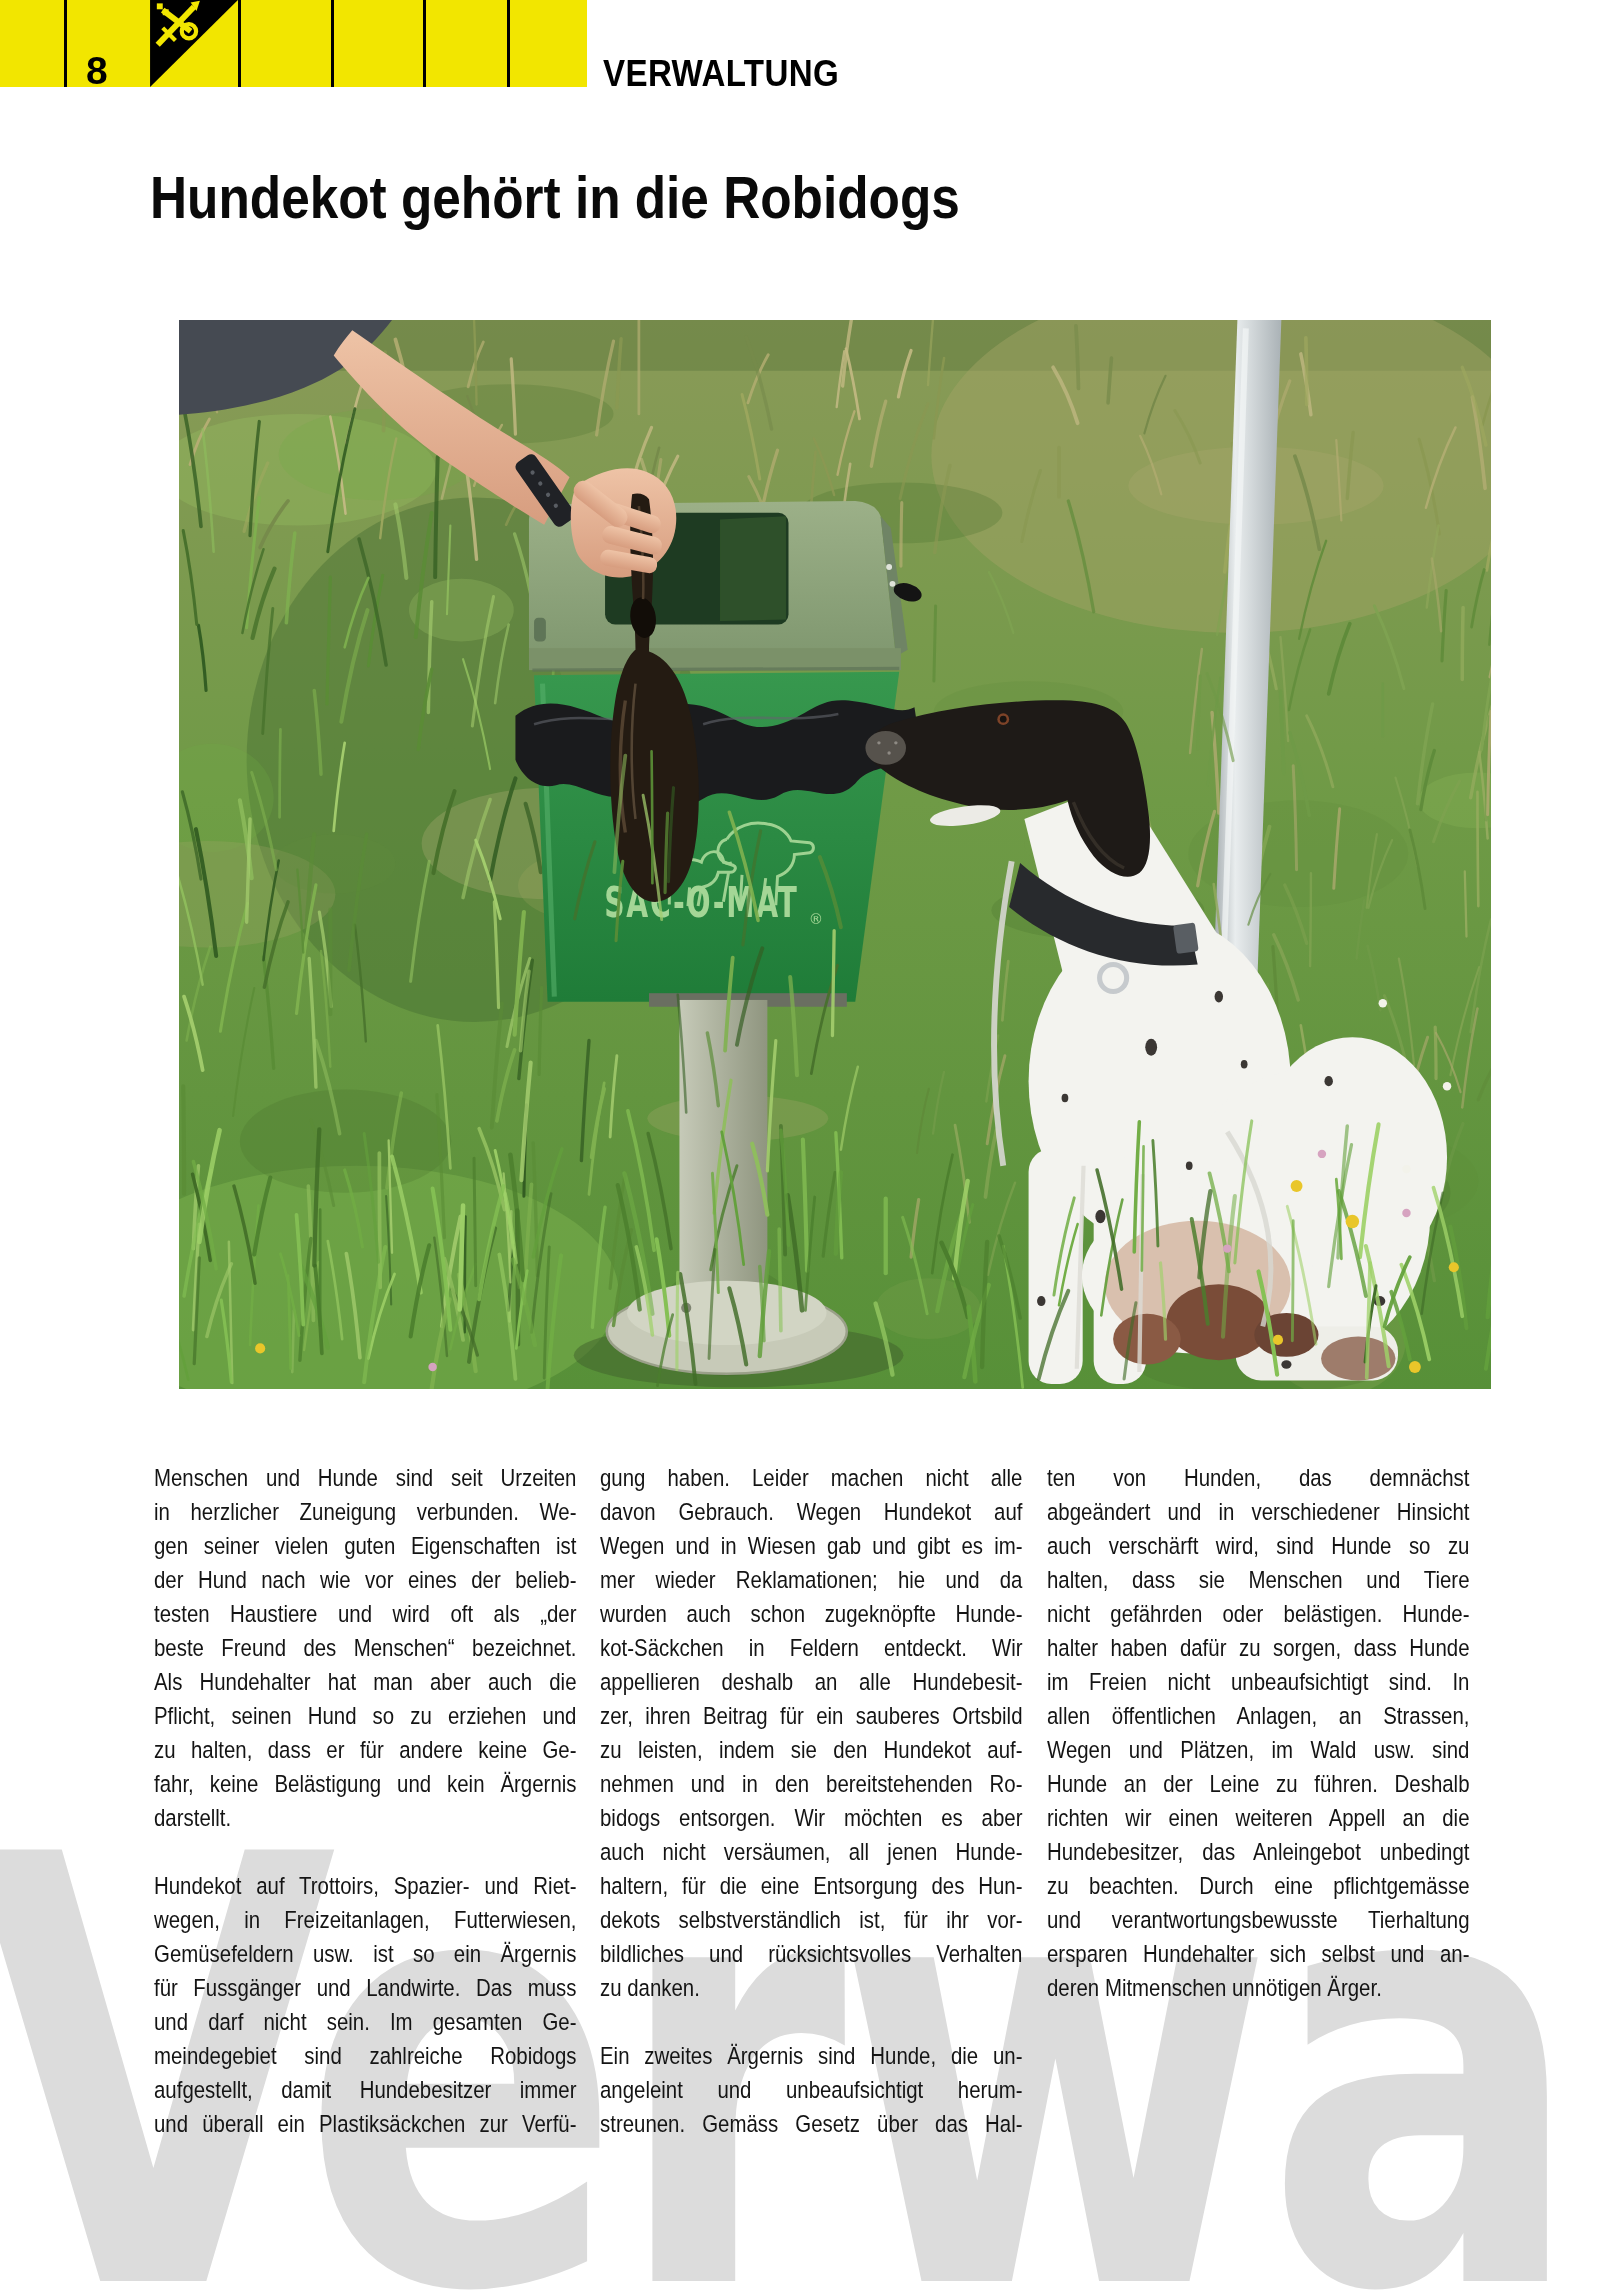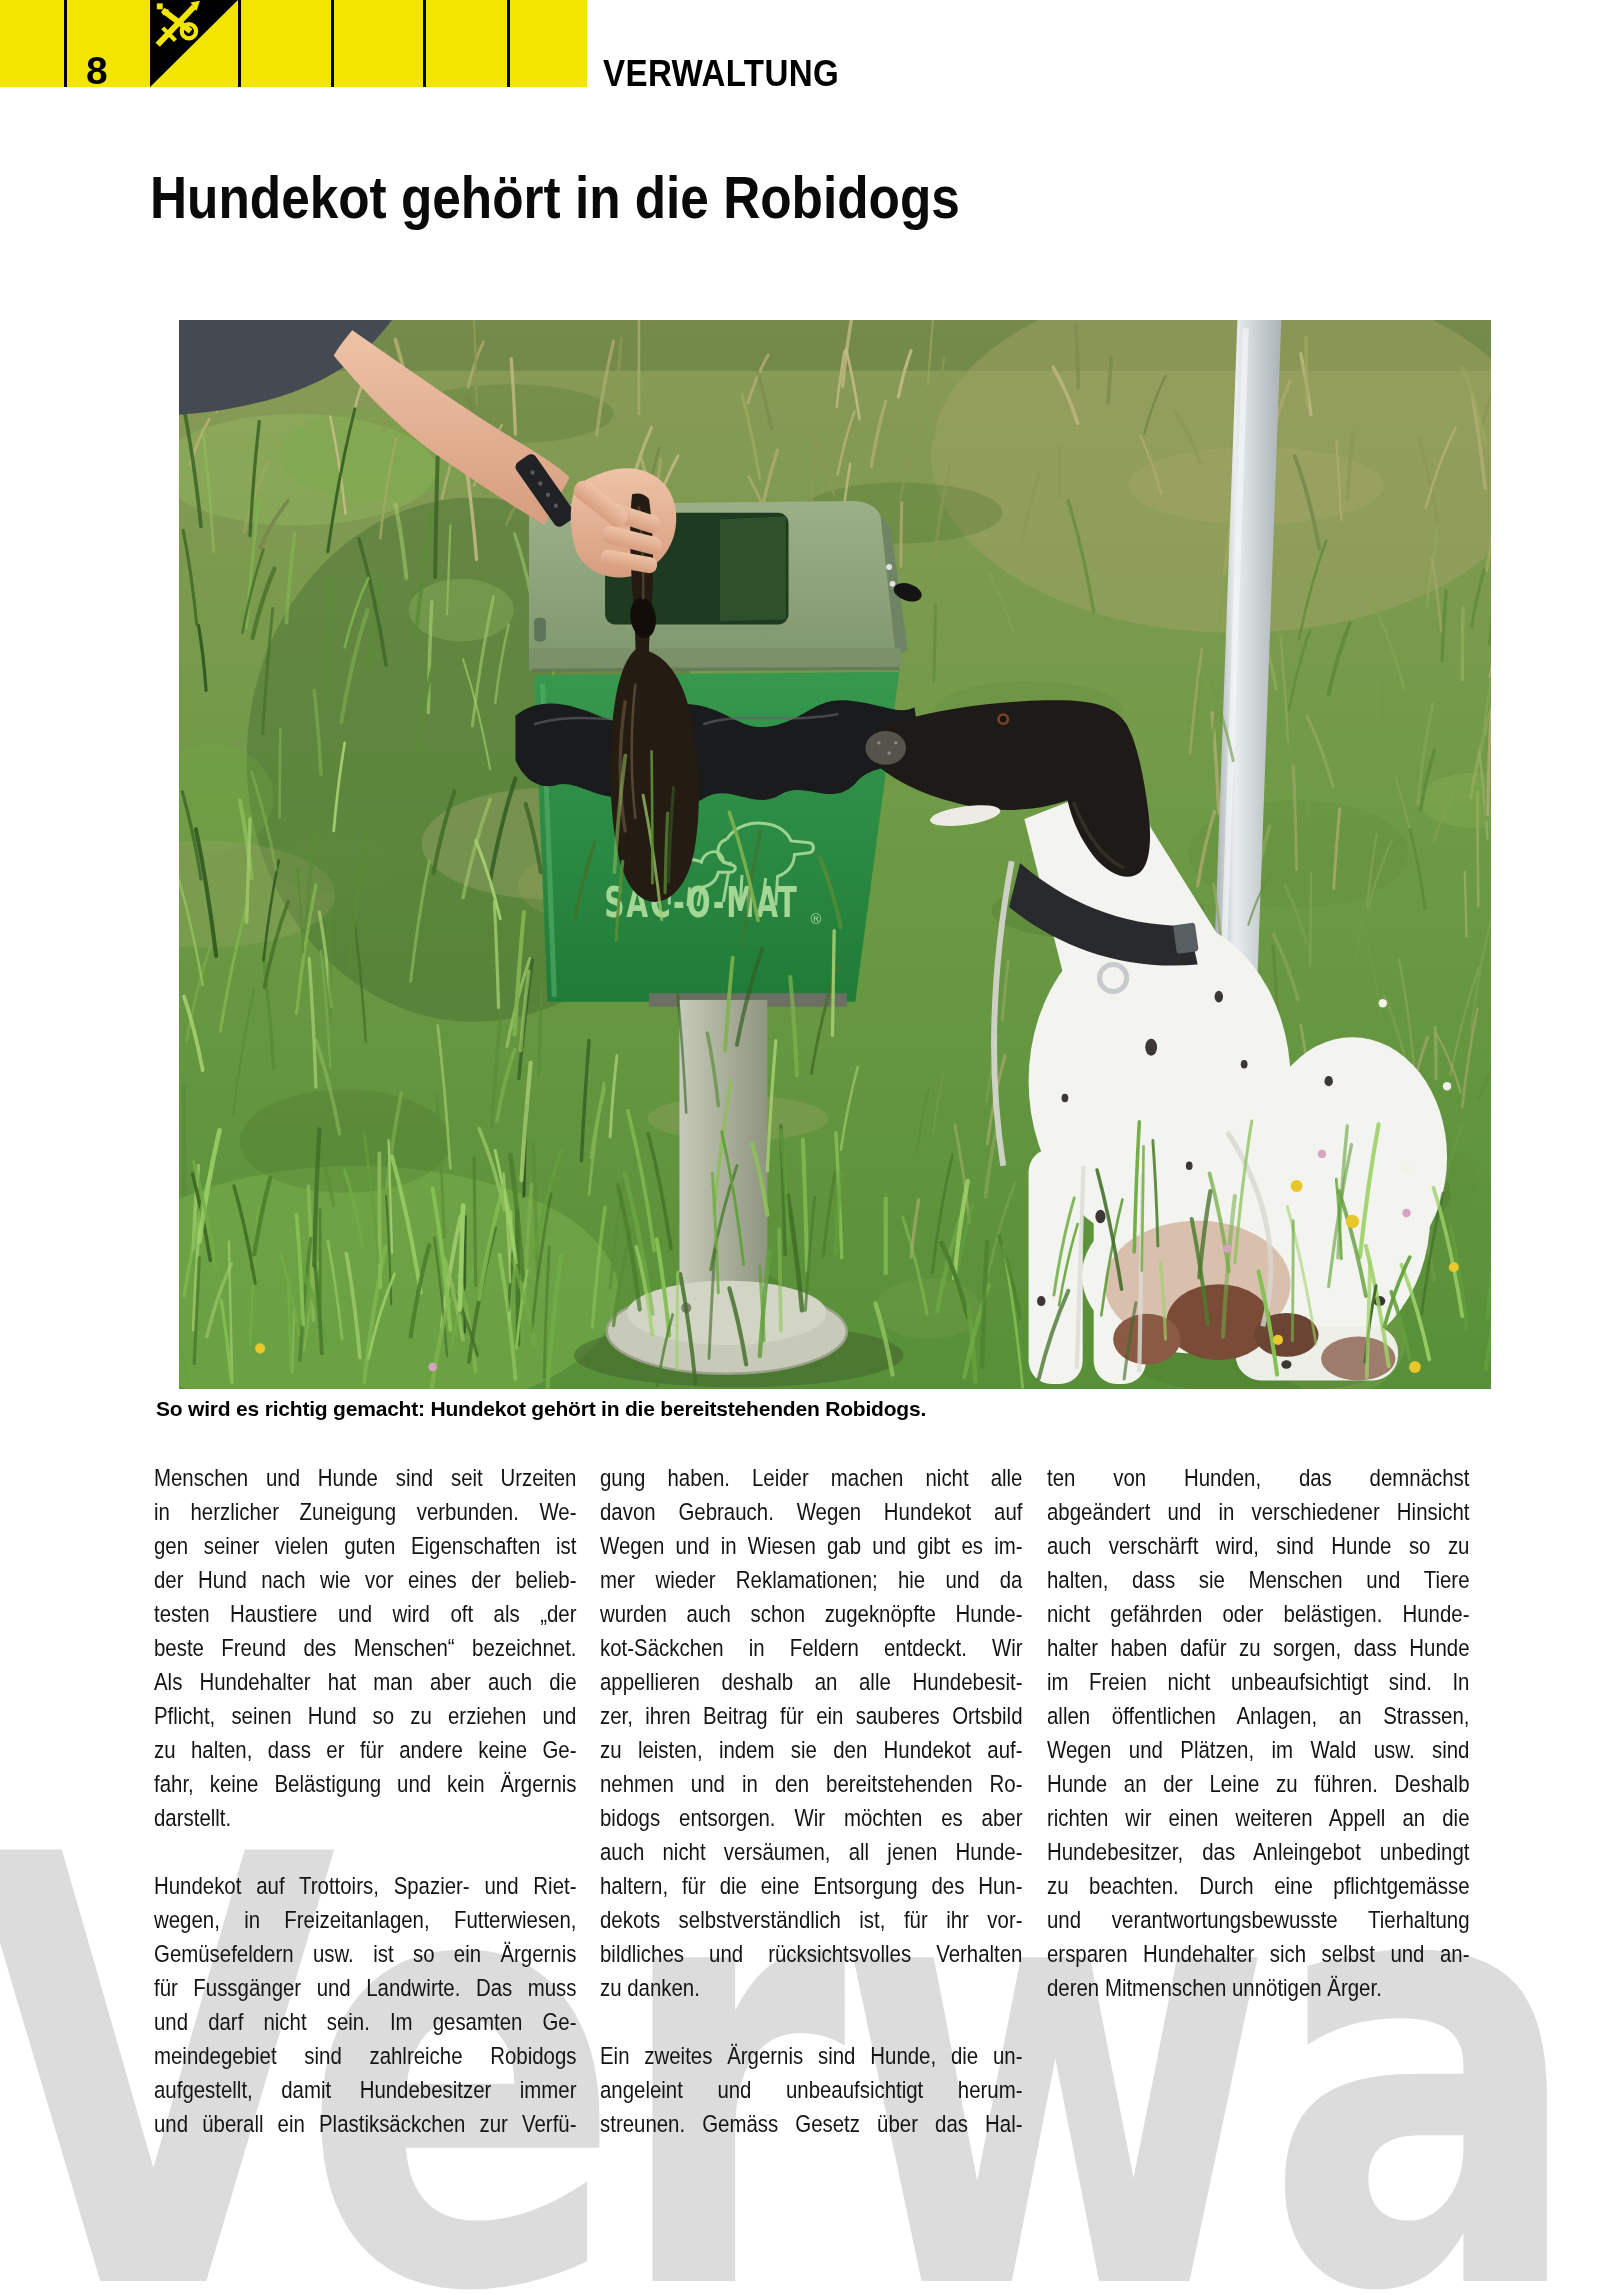--- a/index.html
+++ b/index.html
@@ -676,21 +676,20 @@
       <g fill="#d6a3c0">
             <circle cx="1240" cy="1098" r="5"></circle>
             <circle cx="1452" cy="1056" r="5"></circle>
             <circle cx="300" cy="1238" r="5"></circle>
             <circle cx="1352" cy="986" r="5"></circle>
           </g>
     </g>
   </svg>
   </figure>
 
-  <figcaption class="caption z2">So wird es richtig gemacht: Hundekot gehört in die bereitstehenden Robidogs.</figcaption>
 
   <div class="col" id="col-0">
       <div class="para">
         <div class="line">Menschen und Hunde sind seit Urzeiten</div>
         <div class="line">in herzlicher Zuneigung verbunden. We-</div>
         <div class="line">gen seiner vielen guten Eigenschaften ist</div>
         <div class="line">der Hund nach wie vor eines der belieb-</div>
         <div class="line">testen Haustiere und wird oft als „der</div>
         <div class="line">beste Freund des Menschen“ bezeichnet.</div>
         <div class="line">Als Hundehalter hat man aber auch die</div>

